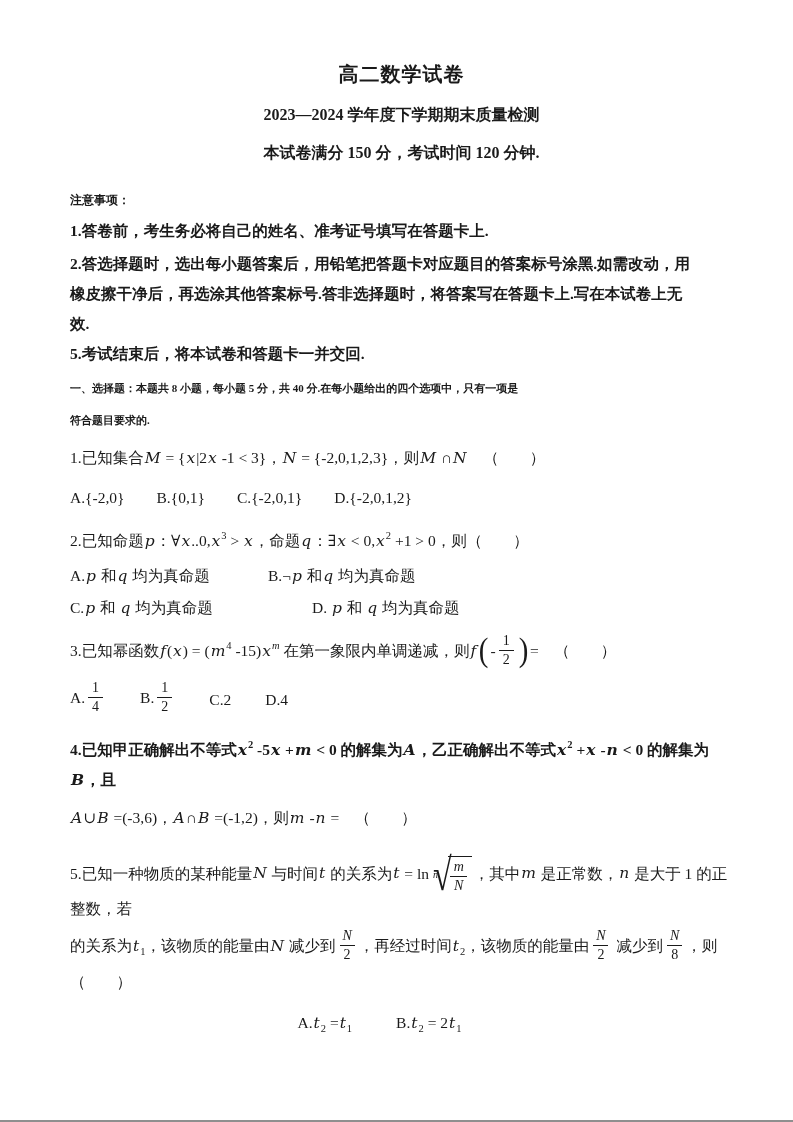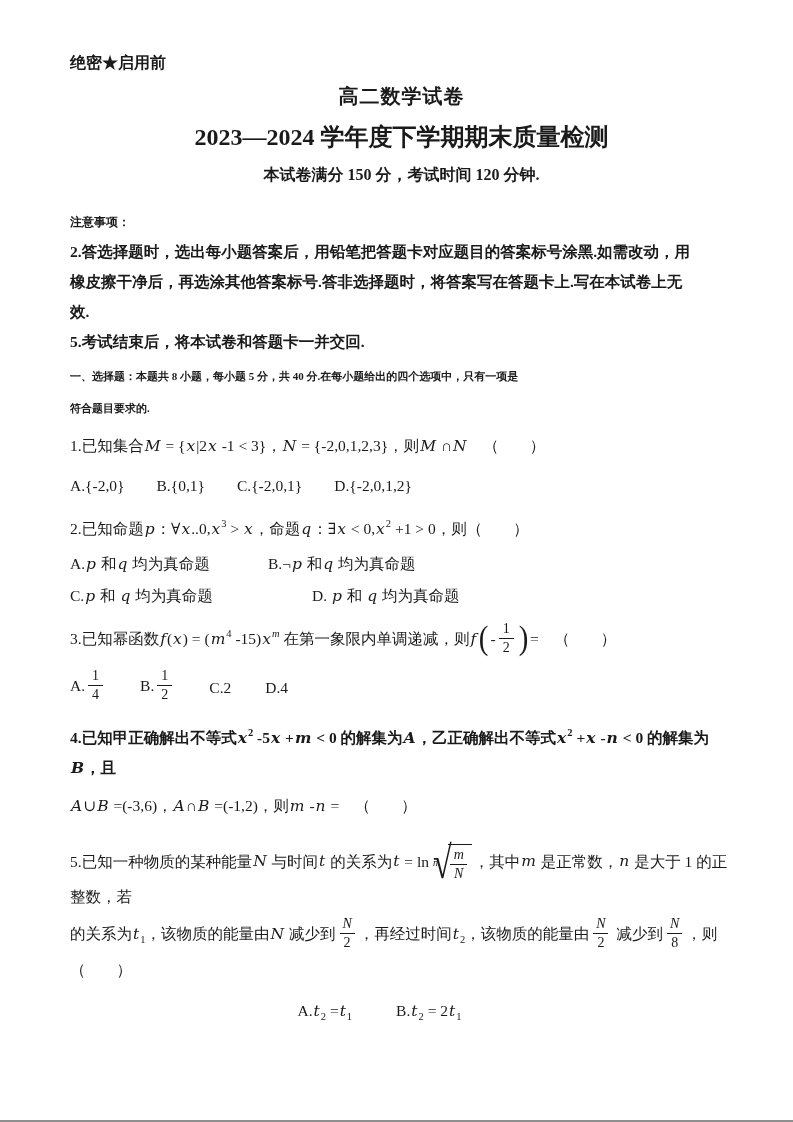--- a/index.html
+++ b/index.html
@@ -12,21 +12,21 @@
     color: #1a1a1a;
     font-size: 15.5px;
   }
   .page { padding: 52px 60px 0 70px; }
   .page-bottom-edge {
     position: absolute; left: 0; right: 0; bottom: 0;
     border-top: 2px solid #8f8f8f;
   }
   .classification { font-weight: bold; font-size: 16px; line-height: 22px; }
   .title { text-align: center; font-weight: bold; font-size: 20px; line-height: 28px; margin-top: 8px; letter-spacing: 1px; }
-  .subtitle { text-align: center; font-weight: bold; font-size: 24px; line-height: 26px; margin-top: 14px; }
+  .subtitle { text-align: center; font-weight: bold; font-size: 16px; line-height: 26px; margin-top: 14px; }
   .exam-info { text-align: center; font-weight: bold; font-size: 16px; line-height: 22px; margin-top: 14px; }
   .notice-title { font-weight: bold; font-size: 12px; line-height: 24px; margin-top: 24px; }
   .note { font-weight: bold; font-size: 15.5px; line-height: 30px; }
   [data-name="notice-line-1"] { margin-top: 4px; }
   [data-name="notice-line-2"] { margin-top: 3px; }
   .sec-heading { font-weight: bold; font-size: 11px; line-height: 32px; }
   [data-name="section-heading-line-1"] { margin-top: 3px; }
   .line { line-height: 30px; }
   .stem { margin-top: 8px; }
   [data-name="question-1-stem"] { margin-top: 7px; }
@@ -70,26 +70,26 @@
   .rad { display: inline-flex; align-items: center; vertical-align: middle; margin: 0 2px; }
   .rad-idx { font-size: 10px; font-style: italic; align-self: flex-start; margin: 4px -5px 0 2px; position: relative; z-index: 2; }
   .rad-sqrt { display: inline-block; font-size: 34px; line-height: 0; transform: scaleY(1.35); }
   .rad-body { border-top: 1.6px solid #1a1a1a; margin-left: -4px; padding: 2px 4px 0 2px; display: inline-flex; align-items: center; }
   .rad-body .frac { top: 0; margin: 0; }
 </style>
 </head>
 <body>
 
 <div class="page" data-name="exam-paper-page">
-  <div class="classification" data-name="classification-label">绝密★启用前</div>
   <div class="title" data-name="exam-title">高二数学试卷</div>
   <div class="subtitle" data-name="exam-subtitle">2023—2024 学年度下学期期末质量检测</div>
   <div class="exam-info" data-name="exam-info-line">本试卷满分 150 分，考试时间 120 分钟.</div>
 
   <div class="notice-title" data-name="notice-title">注意事项：</div>
+  <div class="note" data-name="notice-line-1">1.答卷前，考生务必将自己的姓名、准考证号填写在答题卡上.</div>
   <div class="note" data-name="notice-line-2">2.答选择题时，选出每小题答案后，用铅笔把答题卡对应题目的答案标号涂黑.如需改动，用</div>
   <div class="note" data-name="notice-line-3">橡皮擦干净后，再选涂其他答案标号.答非选择题时，将答案写在答题卡上.写在本试卷上无</div>
   <div class="note" data-name="notice-line-4">效.</div>
   <div class="note" data-name="notice-line-5">5.考试结束后，将本试卷和答题卡一并交回.</div>
 
   <div class="sec-heading" data-name="section-heading-line-1">一、选择题：本题共 8 小题，每小题 5 分，共 40 分.在每小题给出的四个选项中，只有一项是</div>
   <div class="sec-heading" data-name="section-heading-line-2">符合题目要求的.</div>
 
   <div data-name="question-1">
     <div class="line stem" data-name="question-1-stem"><span class="run-t">1.已知集合</span><span class="run-m" data-name="math-variable">M</span><span class="run-t"> = {</span><span class="run-m" data-name="math-variable">x</span><span class="run-t">|2</span><span class="run-m" data-name="math-variable">x</span><span class="run-t"> -1 &lt; 3}，</span><span class="run-m" data-name="math-variable">N</span><span class="run-t"> = {-2,0,1,2,3}，则</span><span class="run-m" data-name="math-variable">M</span><span class="run-t"> ∩</span><span class="run-m" data-name="math-variable">N</span><span class="run-t">　（　　）</span></div>

